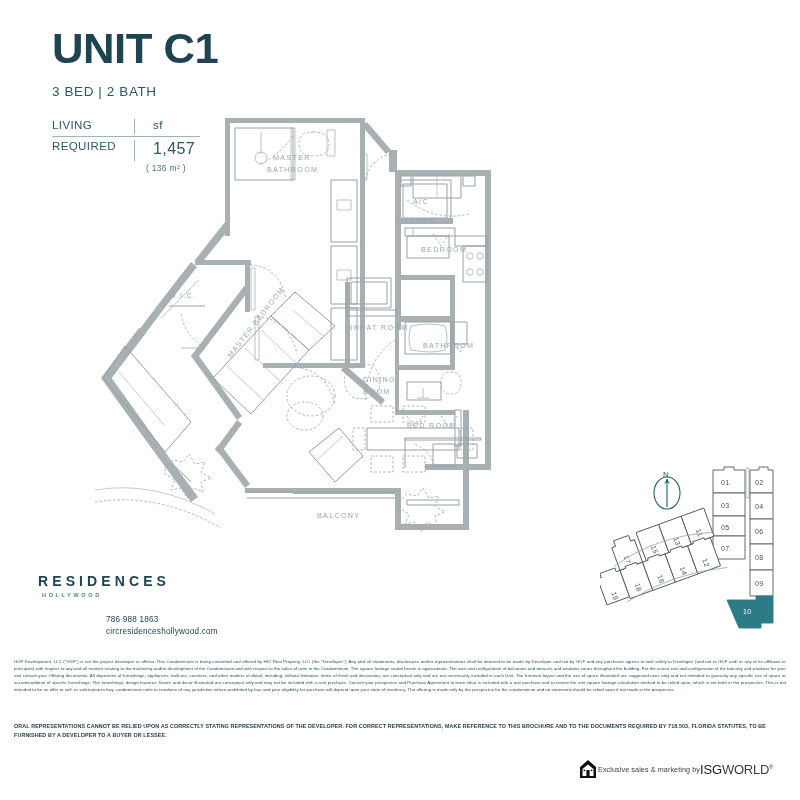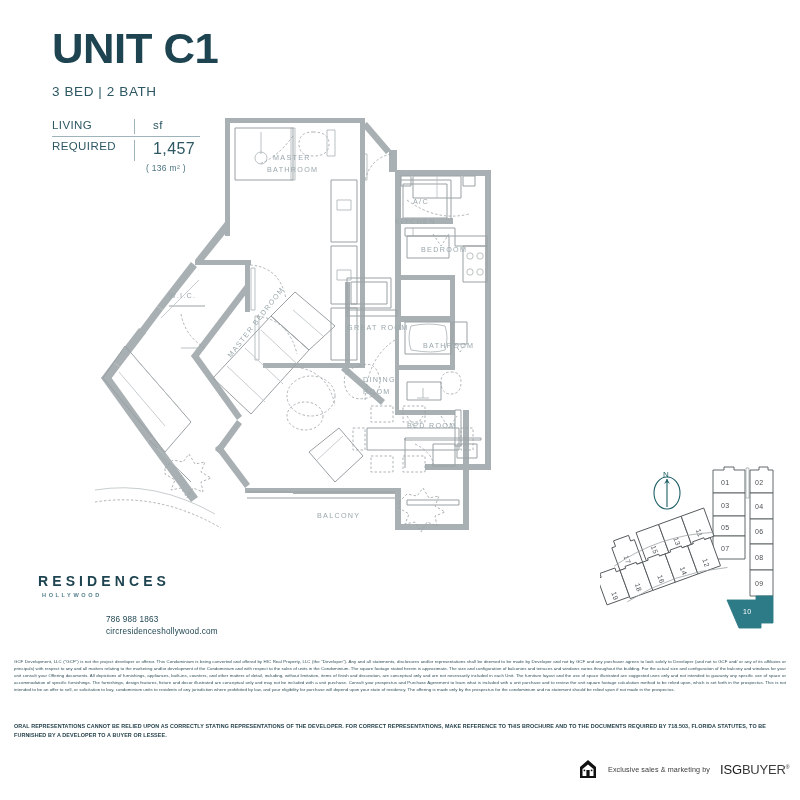--- a/index.html
+++ b/index.html
@@ -66,21 +66,21 @@
     font-size:4.35px;line-height:6.9px;color:#2d4d57;
     text-align:justify;letter-spacing:0.05px;
   }
   .disc-bold{
     position:absolute;left:14px;top:722px;width:772px;
     font-size:5.4px;line-height:8.6px;color:#26424c;font-weight:700;
     letter-spacing:0.1px;
   }
 
   
-  .footer{position:absolute;left:578px;top:758px;display:flex;align-items:center;gap:10px;}
+  .footer{position:absolute;left:578px;top:758px;display:flex;align-items:center;}
   .eho svg{display:block;}
   .ftxt{font-size:7.2px;color:#3b3b3b;letter-spacing:0.1px;}
   .isg{font-size:13px;color:#1b1b1b;letter-spacing:-0.2px;}
   .isg b{font-weight:400;}
   .isg i{font-style:normal;font-weight:400;color:#3d3d3d;}
   .isg sup{font-size:5px;vertical-align:super;}
 </style>
 </head>
 <body>
 
@@ -394,16 +394,16 @@
     <span class="eho">
       <svg width="20" height="22" viewBox="0 0 20 22">
         <path d="M2 9 L10 2 L18 9 V20 H2 Z" fill="#111"></path>
         <path d="M4.5 11 L10 6.5 L15.5 11 V18 H4.5 Z" fill="#fff"></path>
         <rect x="8.4" y="12" width="3.2" height="6" fill="#111"></rect>
         <rect x="5.6" y="11.6" width="1.6" height="1.6" fill="#111"></rect>
         <rect x="12.8" y="11.6" width="1.6" height="1.6" fill="#111"></rect>
       </svg>
     </span>
     <span class="ftxt">Exclusive sales &amp; marketing by</span>
-    <span class="isg"><b>ISG</b><i>BUYER</i><sup>®</sup></span>
+    <span class="isg"><b>ISG</b><i>WORLD</i><sup>®</sup></span>
   </div>
 
 </div>
 
 </body></html>

